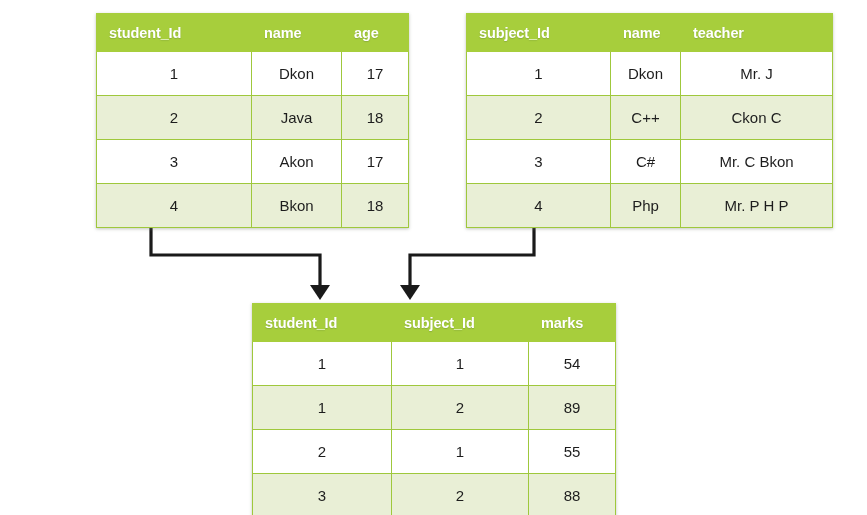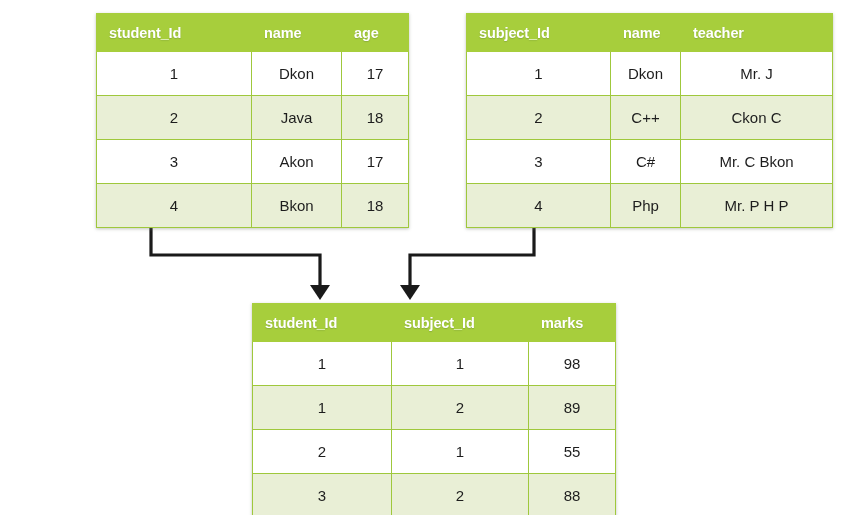--- a/index.html
+++ b/index.html
@@ -193,21 +193,21 @@
       <tr>
         <th>student_Id</th>
         <th>subject_Id</th>
         <th>marks</th>
       </tr>
     </thead>
     <tbody>
       <tr class="odd">
         <td>1</td>
         <td>1</td>
-        <td>98</td>
+        <td>54</td>
       </tr>
       <tr class="even">
         <td>1</td>
         <td>2</td>
         <td>89</td>
       </tr>
       <tr class="odd">
         <td>2</td>
         <td>1</td>
         <td>55</td>

